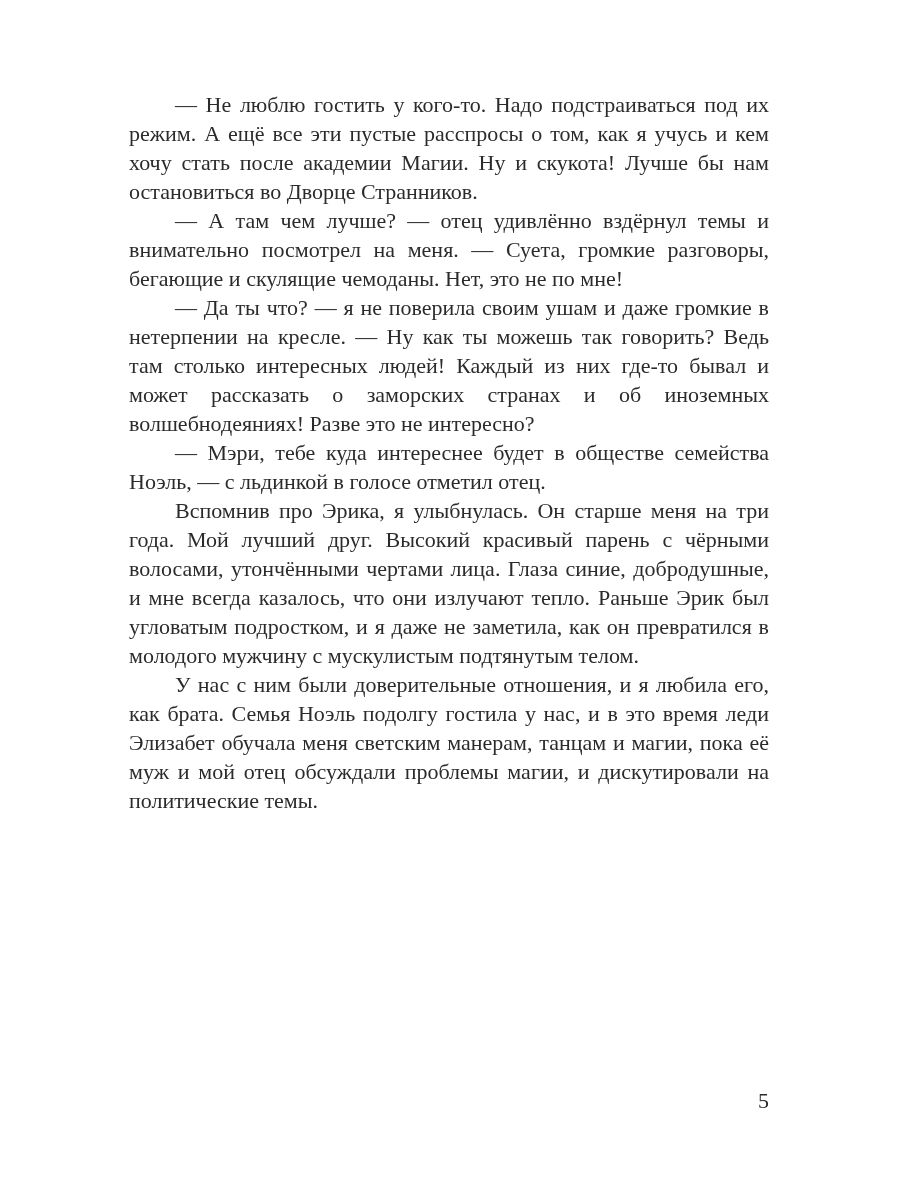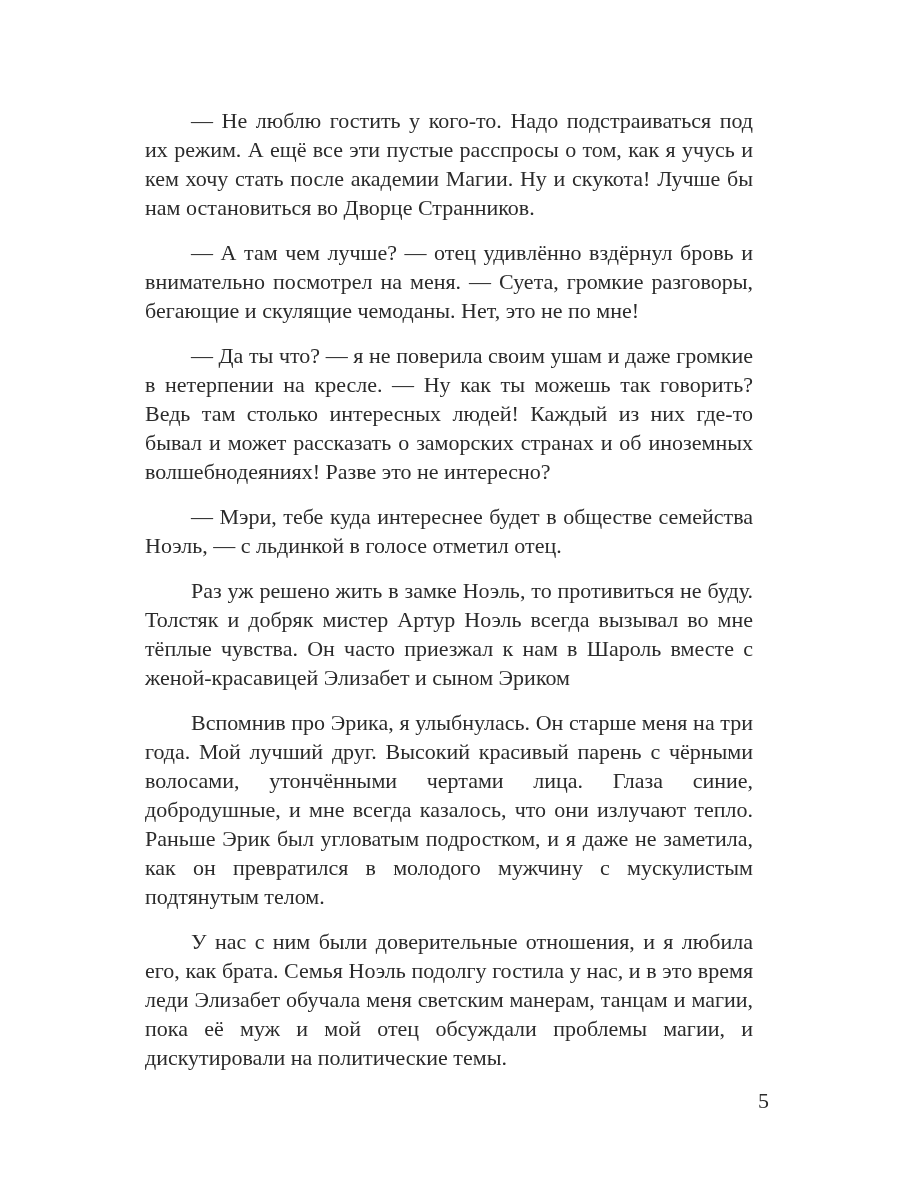--- a/index.html
+++ b/index.html
@@ -24,21 +24,21 @@
     top: 90px;
     width: 640px;
     font-family: "Liberation Serif", "DejaVu Serif", serif;
     font-size: 22px;
     line-height: 29px;
     color: #2b2b2b;
     text-align: justify;
     text-justify: inter-word;
   }
   .text-block p {
-    margin: 16px;
+    margin: 0;
     padding: 0;
     text-indent: 46px;
   }
   .page-footer {
     position: absolute;
     left: 129px;
     top: 1086px;
     width: 640px;
     text-align: right;
     font-family: "Liberation Serif", "DejaVu Serif", serif;
@@ -46,23 +46,22 @@
     line-height: 29px;
     color: #2b2b2b;
   }
 </style>
 </head>
 <body>
 
 <main class="book-page">
   <section class="text-block" id="text-block">
       <p>— Не люблю гостить у кого-то. Надо подстраиваться под их режим. А ещё все эти пустые расспросы о том, как я учусь и кем хочу стать после академии Магии. Ну и скукота! Лучше бы нам остановиться во Дворце Странников.</p>
-      <p>— А там чем лучше? — отец удивлённо вздёрнул бровь и внимательно посмотрел на меня. — Суета, громкие разговоры, бегающие и скулящие чемоданы. Нет, это не по мне!</p>
+      <p>— А там чем лучше? — отец удивлённо вздёрнул темы и внимательно посмотрел на меня. — Суета, громкие разговоры, бегающие и скулящие чемоданы. Нет, это не по мне!</p>
       <p>— Да ты что? — я не поверила своим ушам и даже громкие в нетерпении на кресле. — Ну как ты можешь так говорить? Ведь там столько интересных людей! Каждый из них где-то бывал и может рассказать о заморских странах и об иноземных волшебнодеяниях! Разве это не интересно?</p>
       <p>— Мэри, тебе куда интереснее будет в обществе семейства Ноэль, — с льдинкой в голосе отметил отец.</p>
-      <p>Раз уж решено жить в замке Ноэль, то противиться не буду. Толстяк и добряк мистер Артур Ноэль всегда вызывал во мне тёплые чувства. Он часто приезжал к нам в Шароль вместе с женой-красавицей Элизабет и сыном Эриком</p>
       <p>Вспомнив про Эрика, я улыбнулась. Он старше меня на три года. Мой лучший друг. Высокий красивый парень с чёрными волосами, утончёнными чертами лица. Глаза синие, добродушные, и мне всегда казалось, что они излучают тепло. Раньше Эрик был угловатым подростком, и я даже не заметила, как он превратился в молодого мужчину с мускулистым подтянутым телом.</p>
       <p>У нас с ним были доверительные отношения, и я любила его, как брата. Семья Ноэль подолгу гостила у нас, и в это время леди Элизабет обучала меня светским манерам, танцам и магии, пока её муж и мой отец обсуждали проблемы магии, и дискутировали на политические темы.</p>
     </section>
   <footer class="page-footer">
     <span>5</span>
   </footer>
 </main>
 
 </body></html>

